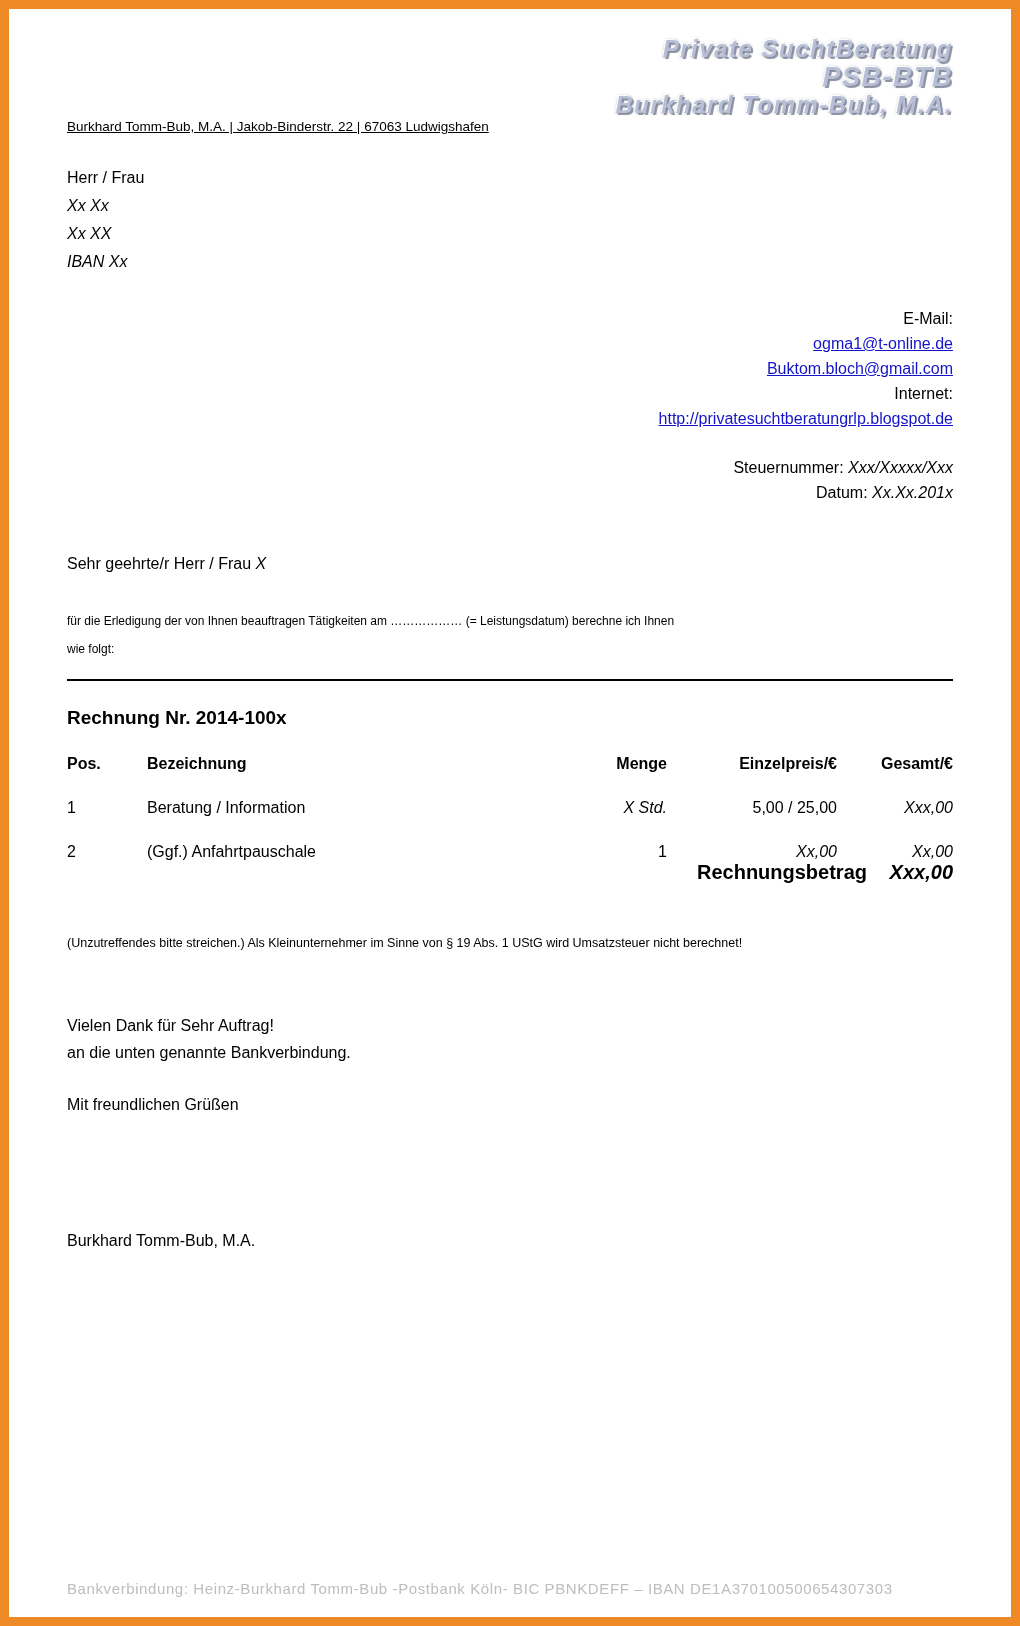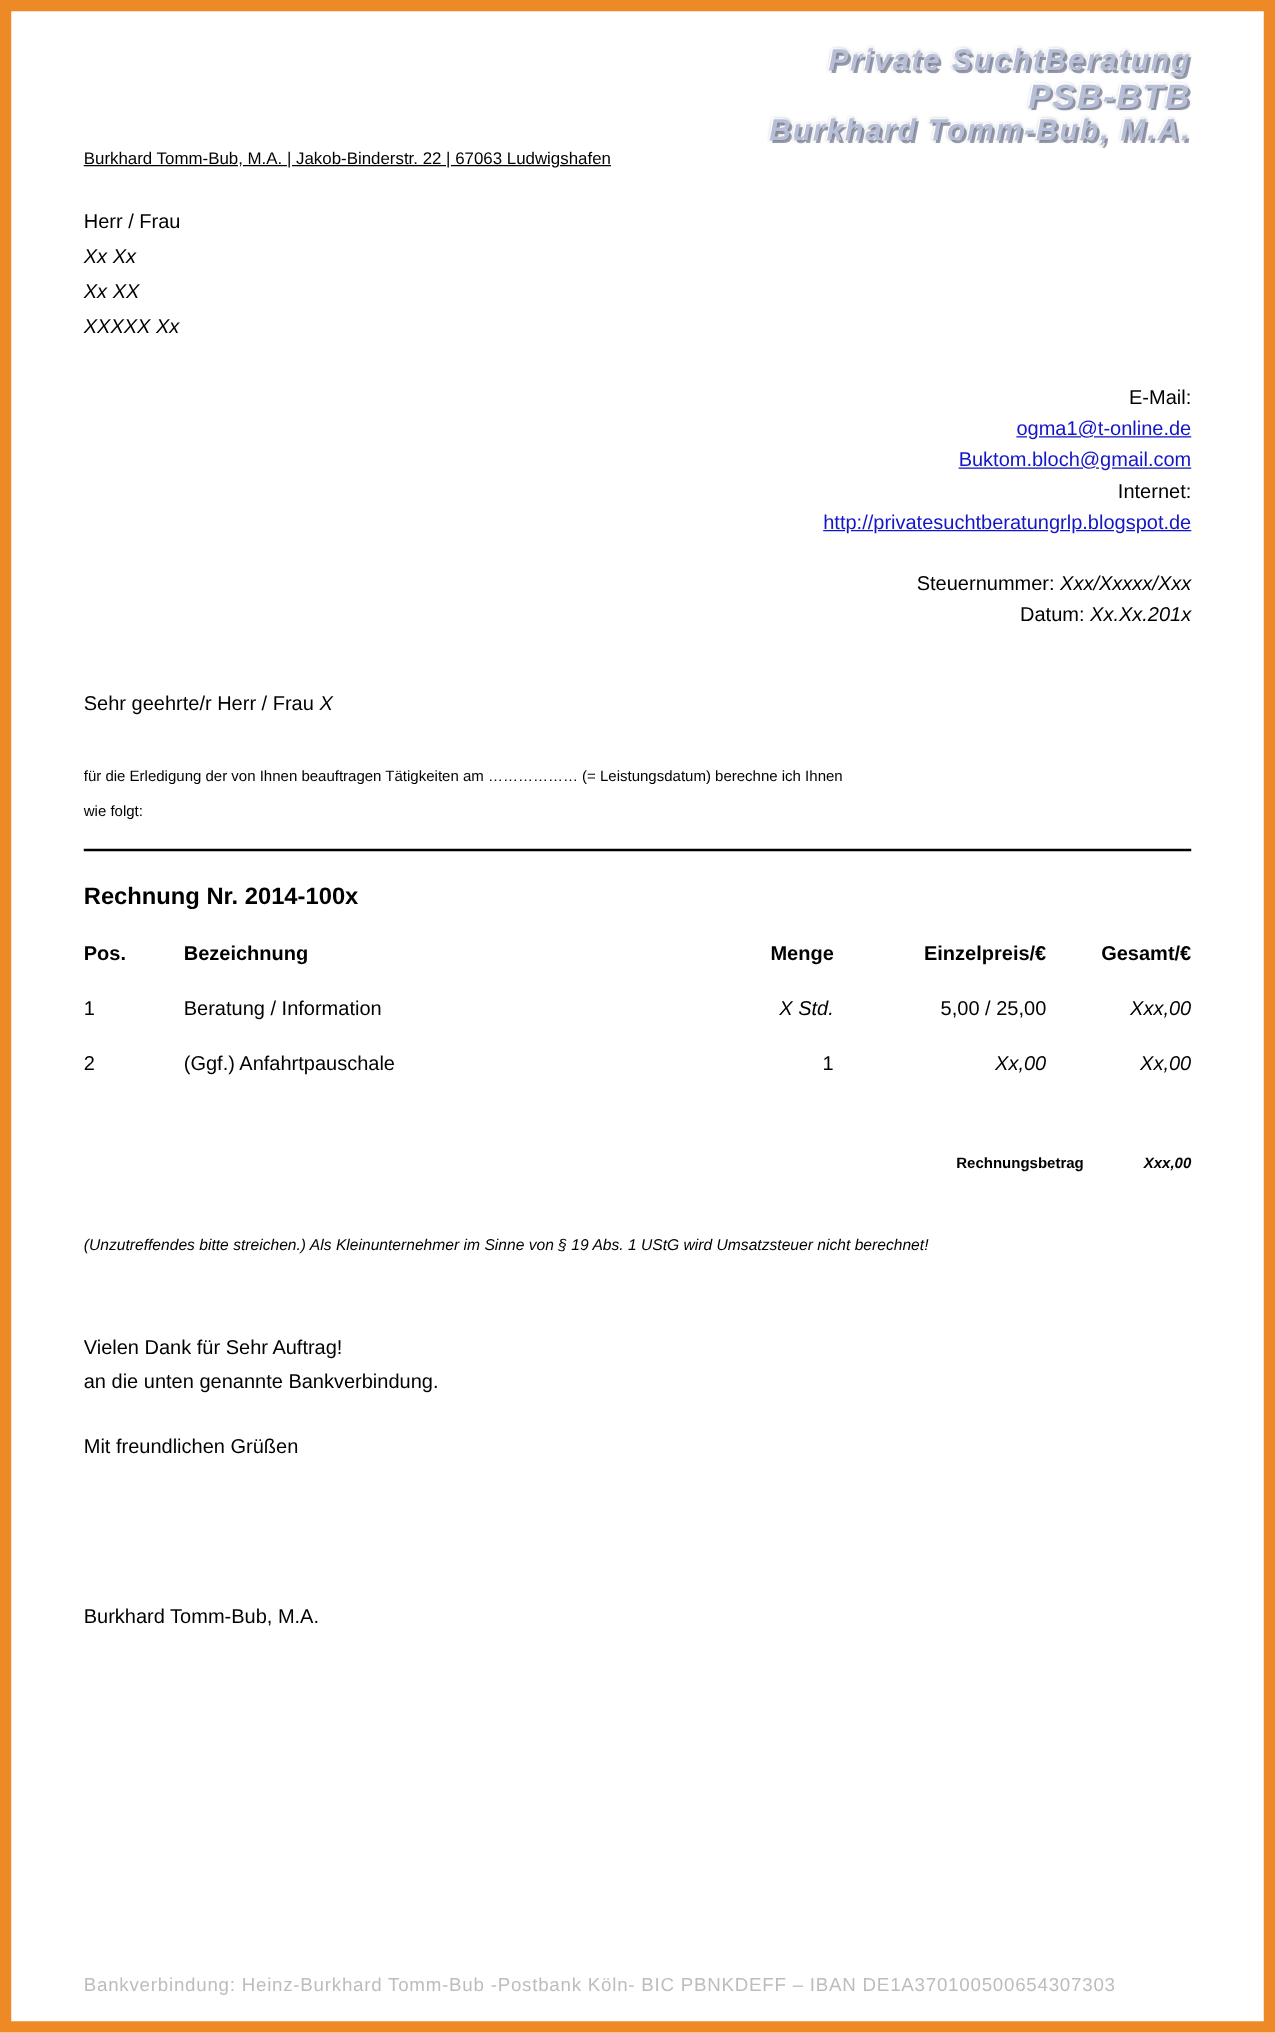--- a/index.html
+++ b/index.html
@@ -50,26 +50,26 @@
     grid-template-columns:80px 320px 200px 170px 1fr;
   }
   .tr > div:nth-child(3),
   .tr > div:nth-child(4),
   .tr > div:nth-child(5) { text-align:right; }
   .th { font-weight:bold; }
   .tr.row { padding-top:26px; }
 
   .total-row {
     display:grid; grid-template-columns:80px 320px 200px 200px 1fr;
-    margin-top:62px; font-size:12px;
+    font-size:20px;
   }
   .total-row .tlabel { grid-column:4; text-align:right; font-weight:bold; }
   .total-row .tvalue { grid-column:5; text-align:right; font-weight:bold; font-style:italic; }
 
-  .small-print { margin-top:52px; font-size:12.5px;font-style:italic; }
+  .small-print { margin-top:52px; font-size:12.5px; }
 
   .thanks-block { margin-top:62px; font-size:16px; line-height:27px; }
   .closing { margin-top:30px; font-size:16px; }
   .signature { margin-top:118px; font-size:16px; }
 
   .footer {
     position:absolute; left:58px; right:40px; bottom:46px;
     font-size:15px; color:#bdbdbd; letter-spacing:0.6px;
     filter:blur(0.4px);
     white-space:nowrap;
@@ -85,21 +85,21 @@
     <div class="logo-line logo-line1">PSB-BTB</div>
     <div class="logo-line logo-line3">Burkhard Tomm-Bub, M.A.</div>
   </div>
 
   <div class="sender-line">Burkhard Tomm-Bub, M.A.  |  Jakob-Binderstr. 22  |  67063 Ludwigshafen</div>
 
   <div class="recipient">
     <div>Herr / Frau</div>
     <div class="ital">Xx Xx</div>
     <div class="ital">Xx XX</div>
-    <div class="ital">XXXXX Xx</div>
+    <div class="ital">IBAN Xx</div>
   </div>
 
   <div class="contact">
     <div>E-Mail:</div>
     <div><a class="link">ogma1@t-online.de</a></div>
     <div><a class="link">Buktom.bloch@gmail.com</a></div>
     <div>Internet:</div>
     <div><a class="link">http://privatesuchtberatungrlp.blogspot.de</a></div>
   </div>
 

